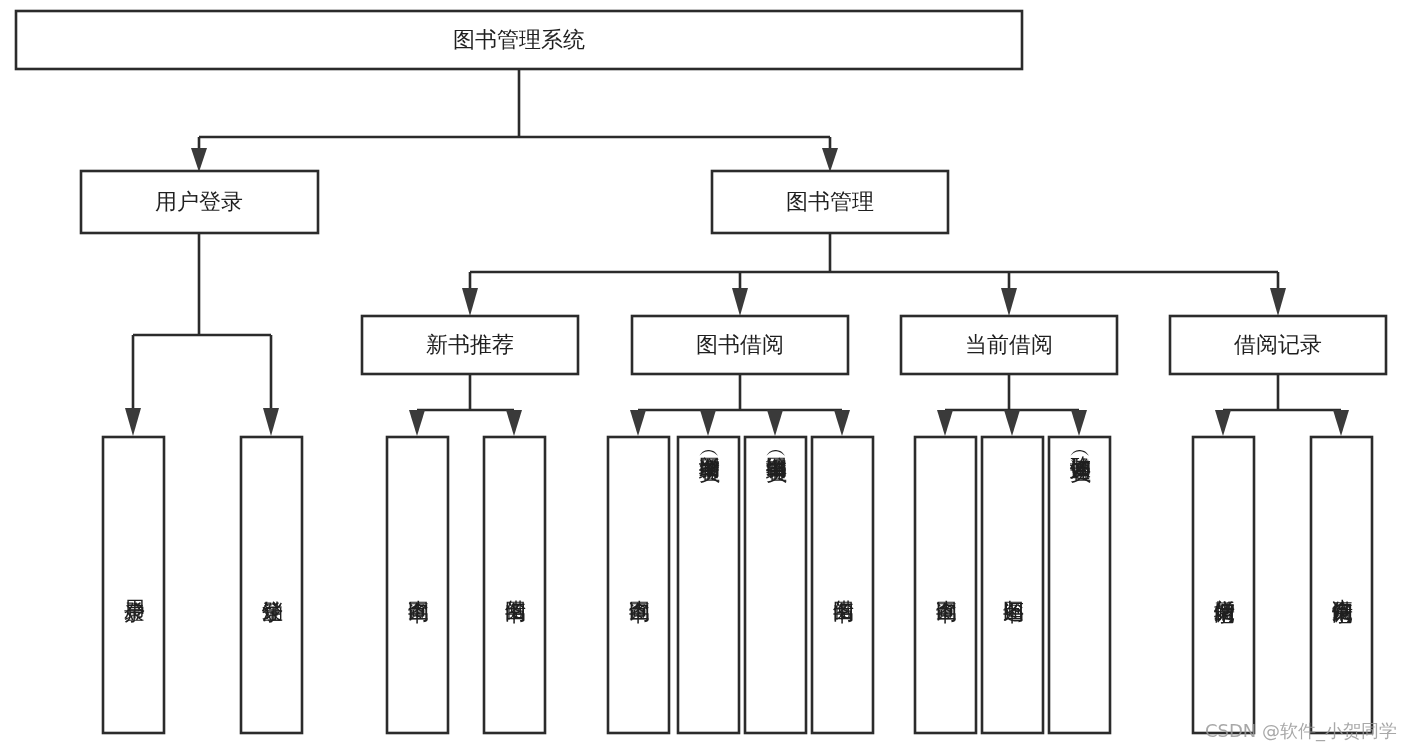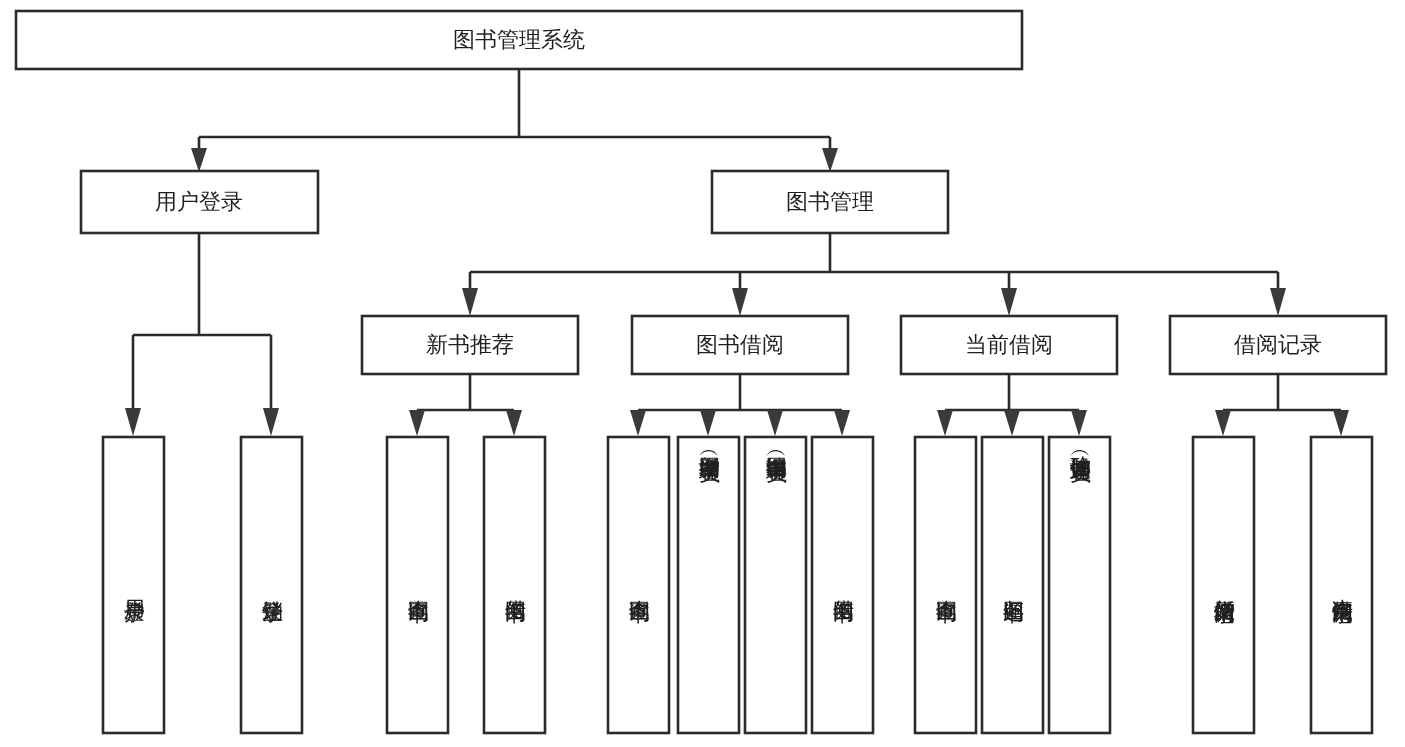--- a/index.html
+++ b/index.html
@@ -225,14 +225,15 @@
   <div class="node-label-v align-top" style="left:745px; top:437px; width:61px; height:296px;">编辑图书（管理员）</div>
   <div class="node-label-v" style="left:812px; top:437px; width:61px; height:296px;">借阅图书</div>
 
   <div class="node-label-v" style="left:915px; top:437px; width:61px; height:296px;">查询图书</div>
   <div class="node-label-v" style="left:982px; top:437px; width:61px; height:296px;">归还图书</div>
   <div class="node-label-v align-top" style="left:1049px; top:437px; width:61px; height:296px;">确认归还（管理员）</div>
 
   <div class="node-label-v" style="left:1193px; top:437px; width:61px; height:296px;">新增借阅记录</div>
   <div class="node-label-v" style="left:1311px; top:437px; width:61px; height:296px;">查询借阅记录</div>
 
+  <div class="watermark">CSDN @软件_小贺同学</div>
 
 </div>
 
 </body></html>

